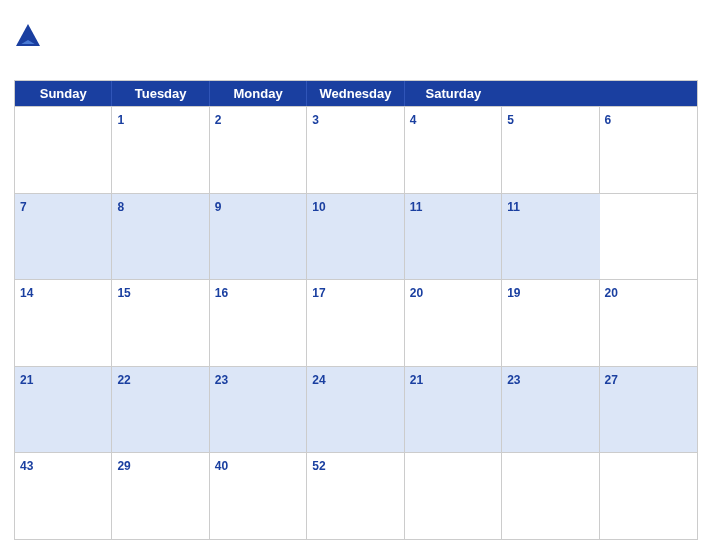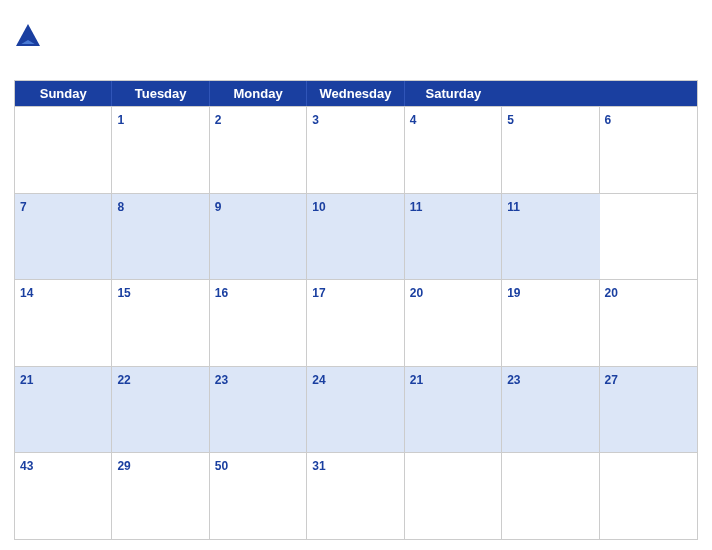--- a/index.html
+++ b/index.html
@@ -180,21 +180,21 @@
           <div class="cal-cell shaded"><span class="day-num">22</span></div>
           <div class="cal-cell shaded"><span class="day-num">23</span></div>
           <div class="cal-cell shaded"><span class="day-num">24</span></div>
           <div class="cal-cell shaded"><span class="day-num">21</span></div>
           <div class="cal-cell shaded"><span class="day-num">23</span></div>
           <div class="cal-cell shaded"><span class="day-num">27</span></div>
         </div>
         <div class="cal-week">
           <div class="cal-cell empty"><span class="day-num">43</span></div>
           <div class="cal-cell empty"><span class="day-num">29</span></div>
-          <div class="cal-cell empty"><span class="day-num">50</span></div>
-          <div class="cal-cell empty"><span class="day-num">31</span></div>
+          <div class="cal-cell empty"><span class="day-num">40</span></div>
+          <div class="cal-cell empty"><span class="day-num">52</span></div>
           <div class="cal-cell empty"></div>
           <div class="cal-cell empty"></div>
           <div class="cal-cell empty"></div>
         </div>
       </div>
   </div>
 </div>
 
 </body></html>

